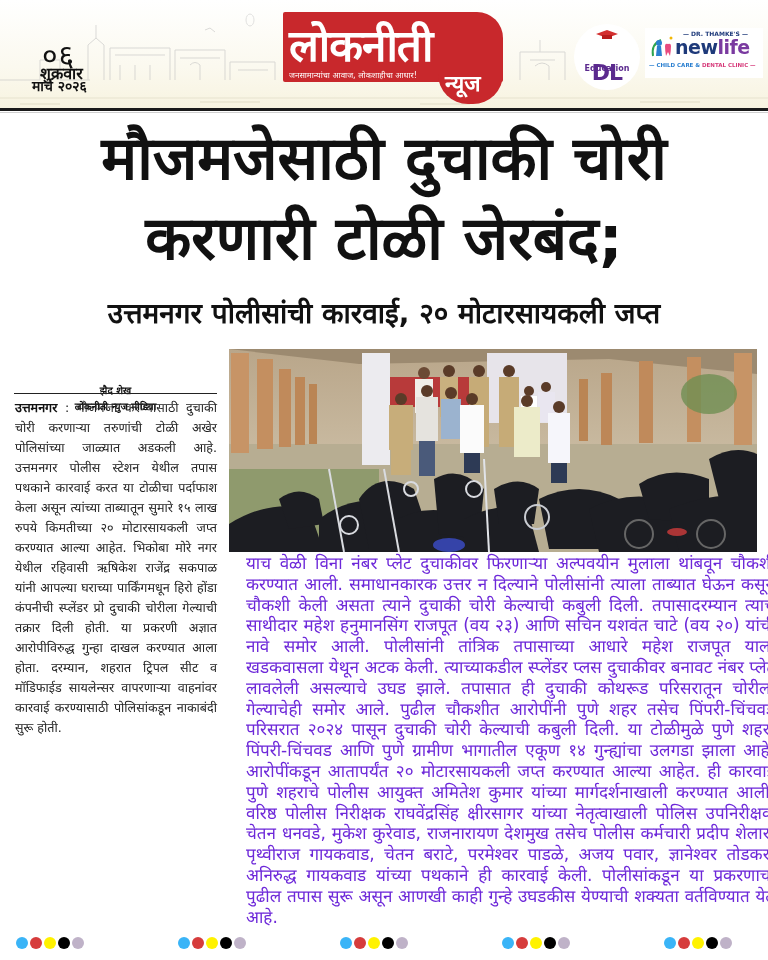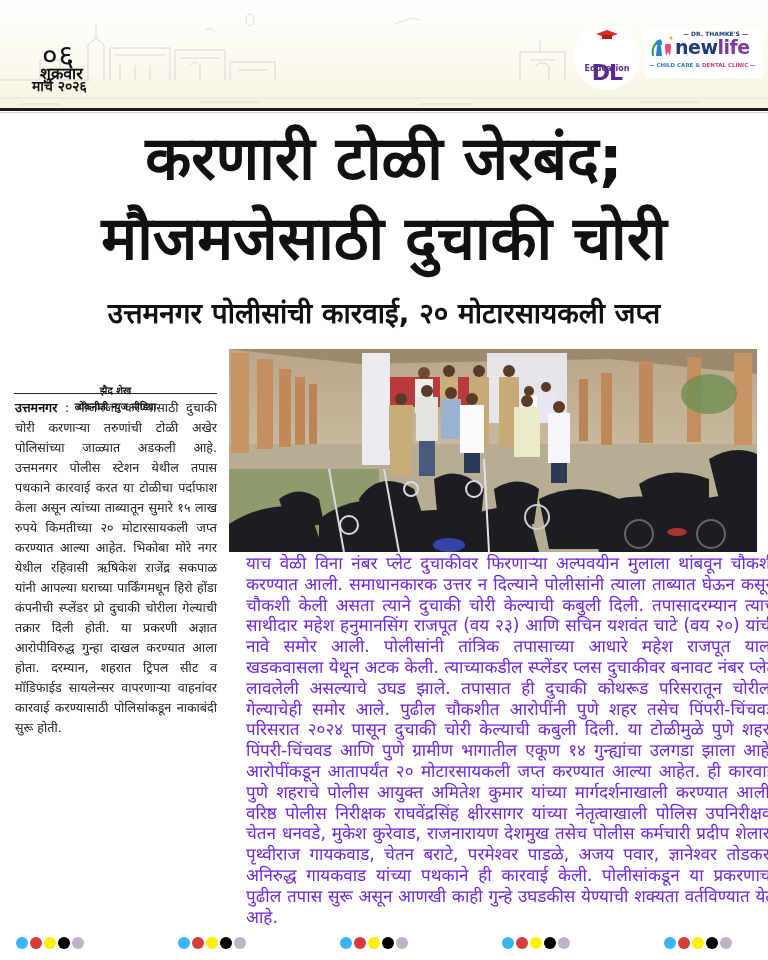--- a/index.html
+++ b/index.html
@@ -124,20 +124,27 @@
       <ellipse cx="250" cy="20" rx="4" ry="6" stroke="#c8c8c8"></ellipse>
     </g>
   </svg>
 
   <div class="date-block">
     <div class="date-day">शुक्रवार</div>
     <div class="date-num">०६</div>
     <div class="date-month">मार्च २०२६</div>
   </div>
 
+  <div class="logo">
+    <div class="logo-box"></div>
+    <div class="logo-tail"></div>
+    <div class="logo-main">लोकनीती</div>
+    <div class="logo-tagline">जनसामान्यांचा आवाज, लोकशाहीचा आधार!</div>
+    <div class="logo-sub">न्यूज</div>
+  </div>
 
   <div class="ad-dl">
     <svg class="ad-dl-cap" viewBox="0 0 22 10">
       <polygon points="11,0 22,4 11,8 0,4" fill="#d32f2f"></polygon>
       <rect x="6" y="5" width="10" height="4" fill="#b71c1c"></rect>
     </svg>
     <div class="ad-dl-letters">DL</div>
     <div class="ad-dl-text">Education</div>
   </div>
 
@@ -151,22 +158,22 @@
     </svg>
     <div class="nl-dr">— DR. THAMKE'S —</div>
     <div class="nl-brand"><span>new</span><span class="life">life</span></div>
     <div class="nl-tag"><span>— CHILD CARE &amp; </span><span class="dental">DENTAL CLINIC —</span></div>
   </div>
 </header>
 <div class="masthead-rule"></div>
 <div class="masthead-rule2"></div>
 
 <h1 class="headline">
+  <div>मौजमजेसाठी दुचाकी चोरी</div>
   <div>करणारी टोळी जेरबंद;</div>
-  <div>मौजमजेसाठी दुचाकी चोरी</div>
 </h1>
 <h2 class="subhead">उत्तमनगर पोलीसांची कारवाई, २० मोटारसायकली जप्त</h2>
 
 <div class="byline">
   <div class="byline-name">झैद शेख</div>
   <div class="byline-org">लोकनीती न्युज मीडिया</div>
 </div>
 <div class="byline-rule"></div>
 
 <div class="col-left">

